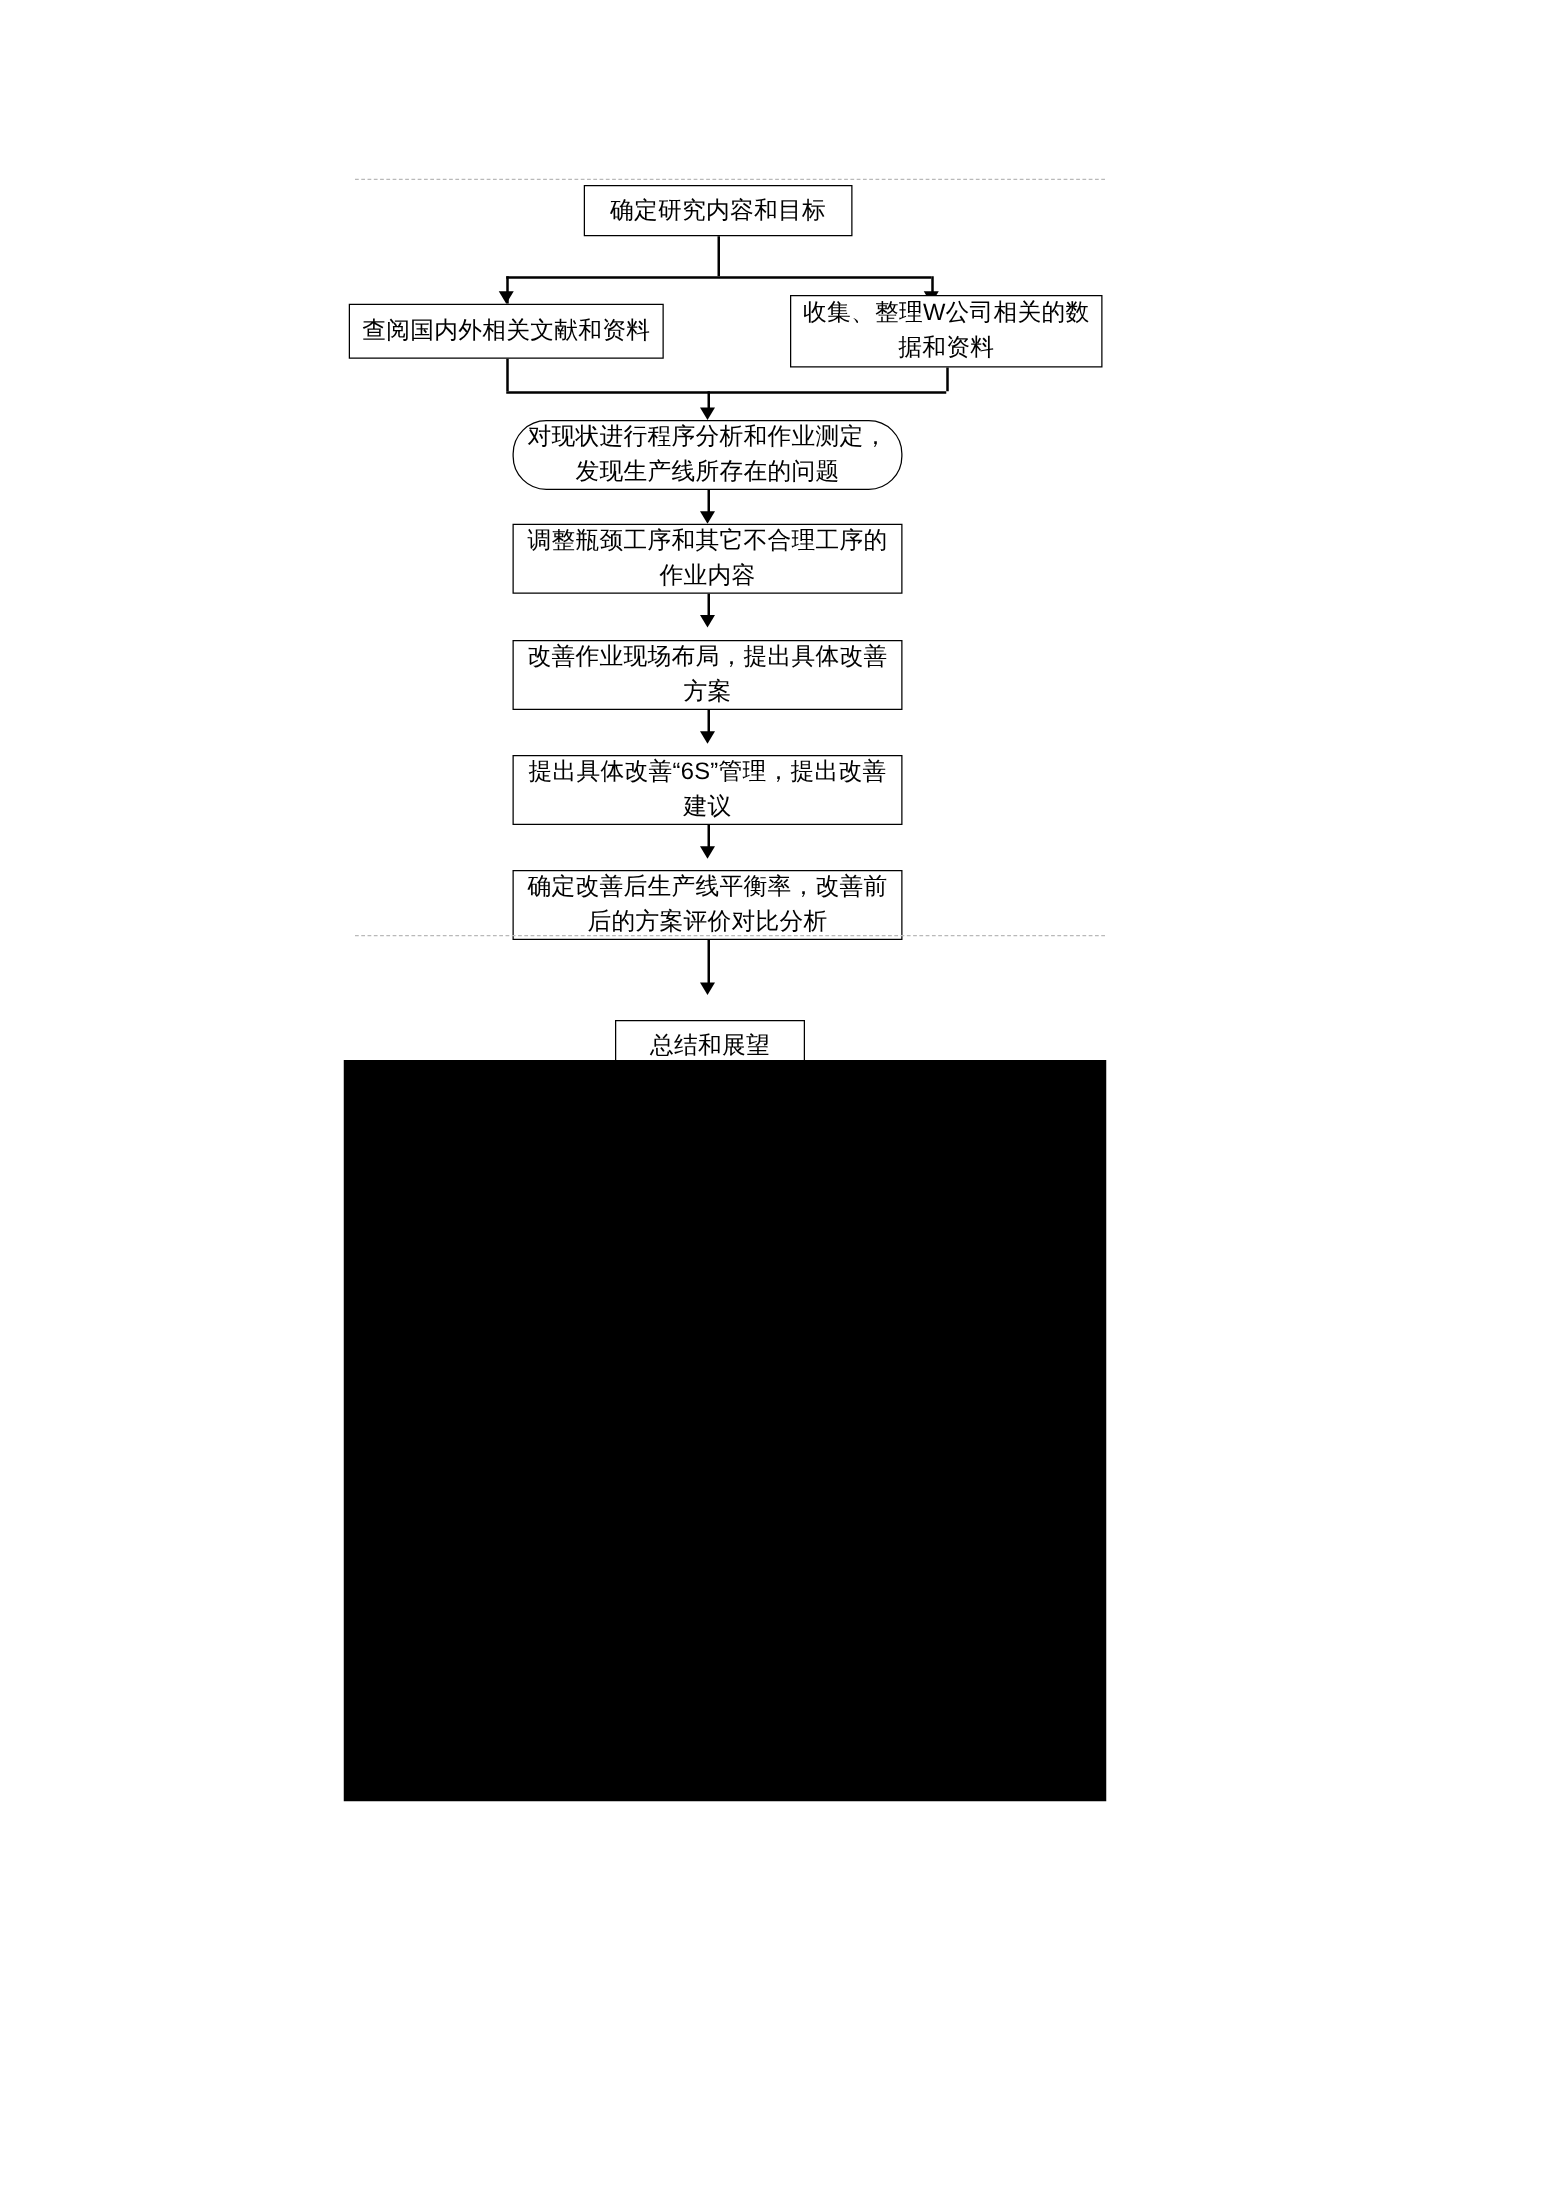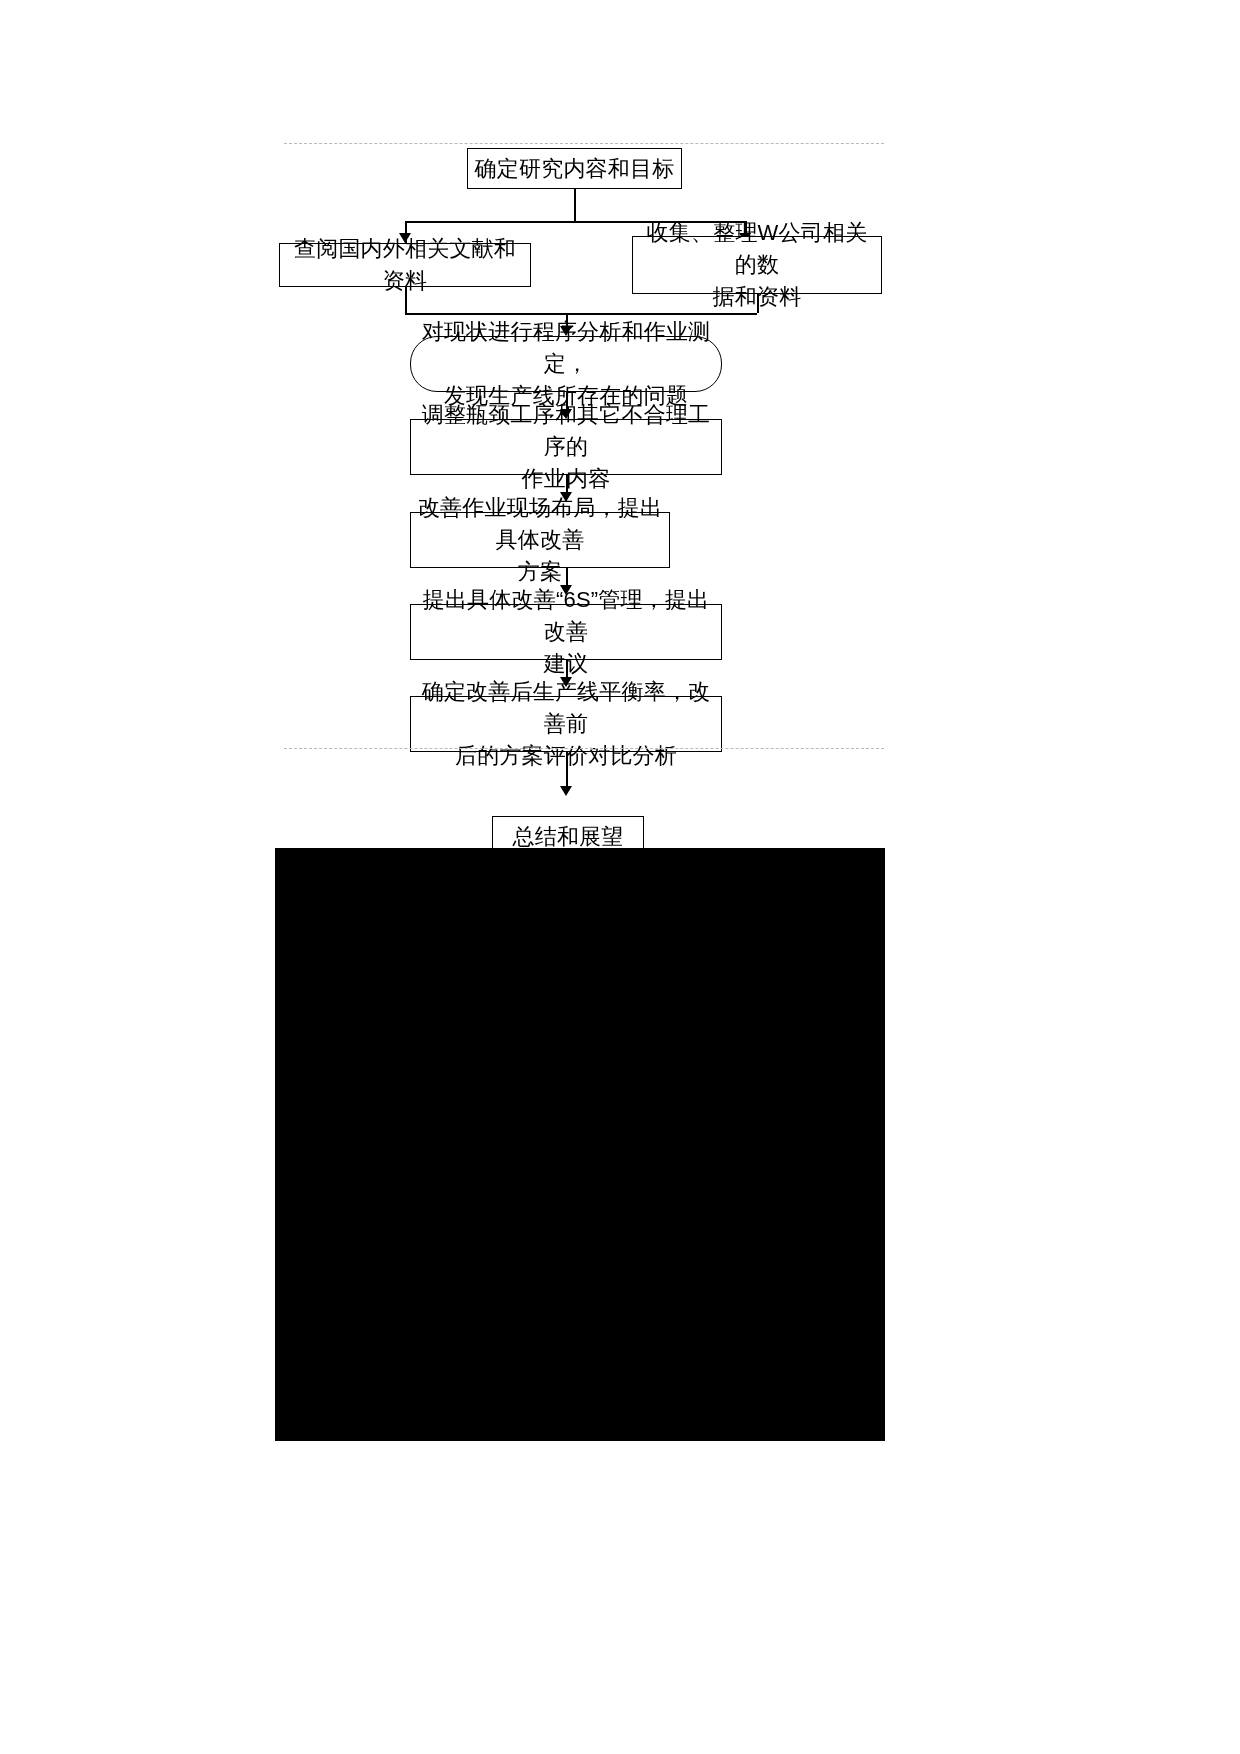--- a/index.html
+++ b/index.html
@@ -28,21 +28,21 @@
   .node {
     position: absolute;
     box-sizing: border-box;
     border: 1.5px solid #000000;
     background: #ffffff;
     display: flex;
     align-items: center;
     justify-content: center;
     text-align: center;
     color: #000000;
-    font-size: 22px;
+    font-size: 19px;
     line-height: 1.45;
     letter-spacing: 0.2px;
     padding: 2px 6px;
   }
   .node .txt {
     display: block;
     white-space: pre-line;
   }
   
   .vline {
@@ -109,21 +109,21 @@
   <div class="arrowhead" style="left:560px; top:409px;"></div>
 
   <div class="node" style="left:410px; top:419px; width:312px; height:56px;">
     <span class="txt">调整瓶颈工序和其它不合理工序的
 作业内容</span>
   </div>
 
   <div class="vline" style="left:566px; top:475px; height:19px;"></div>
   <div class="arrowhead" style="left:560px; top:492px;"></div>
 
-  <div class="node" style="left:410px; top:512px; width:260px; height:56px;">
+  <div class="node" style="left:410px; top:512px; width:312px; height:56px;">
     <span class="txt">改善作业现场布局，提出具体改善
 方案</span>
   </div>
 
   <div class="vline" style="left:566px; top:568px; height:19px;"></div>
   <div class="arrowhead" style="left:560px; top:585px;"></div>
 
   <div class="node" style="left:410px; top:604px; width:312px; height:56px;">
     <span class="txt">提出具体改善“6S”管理，提出改善
 建议</span>

